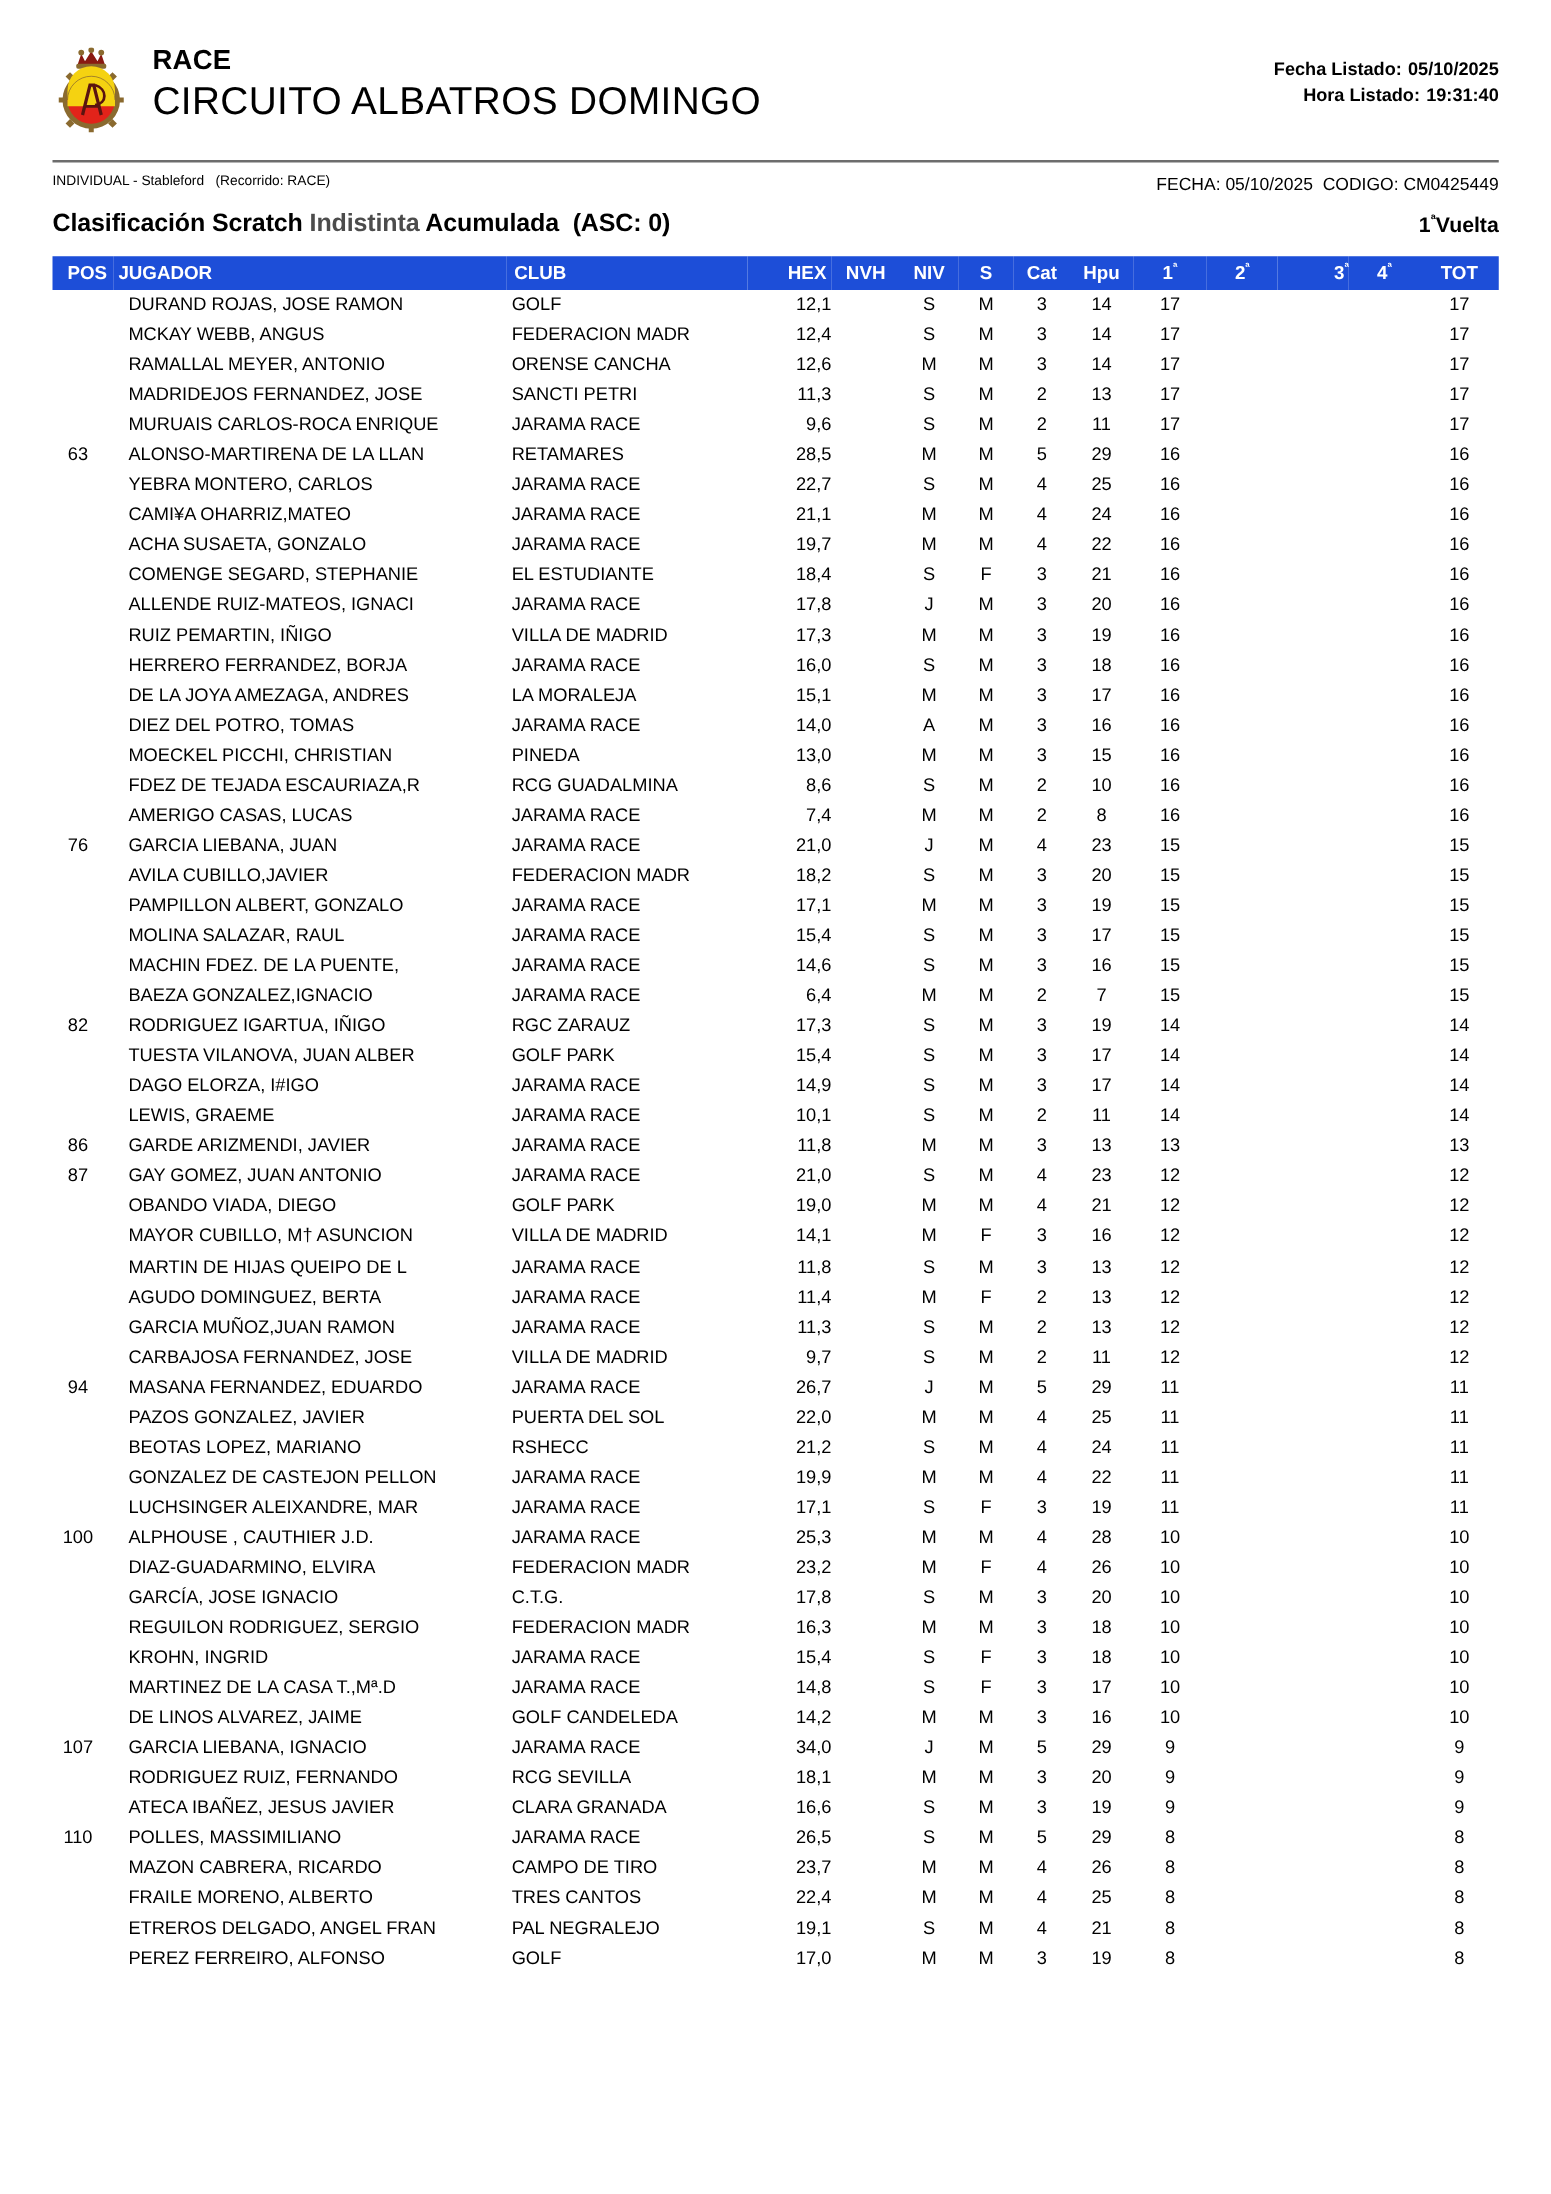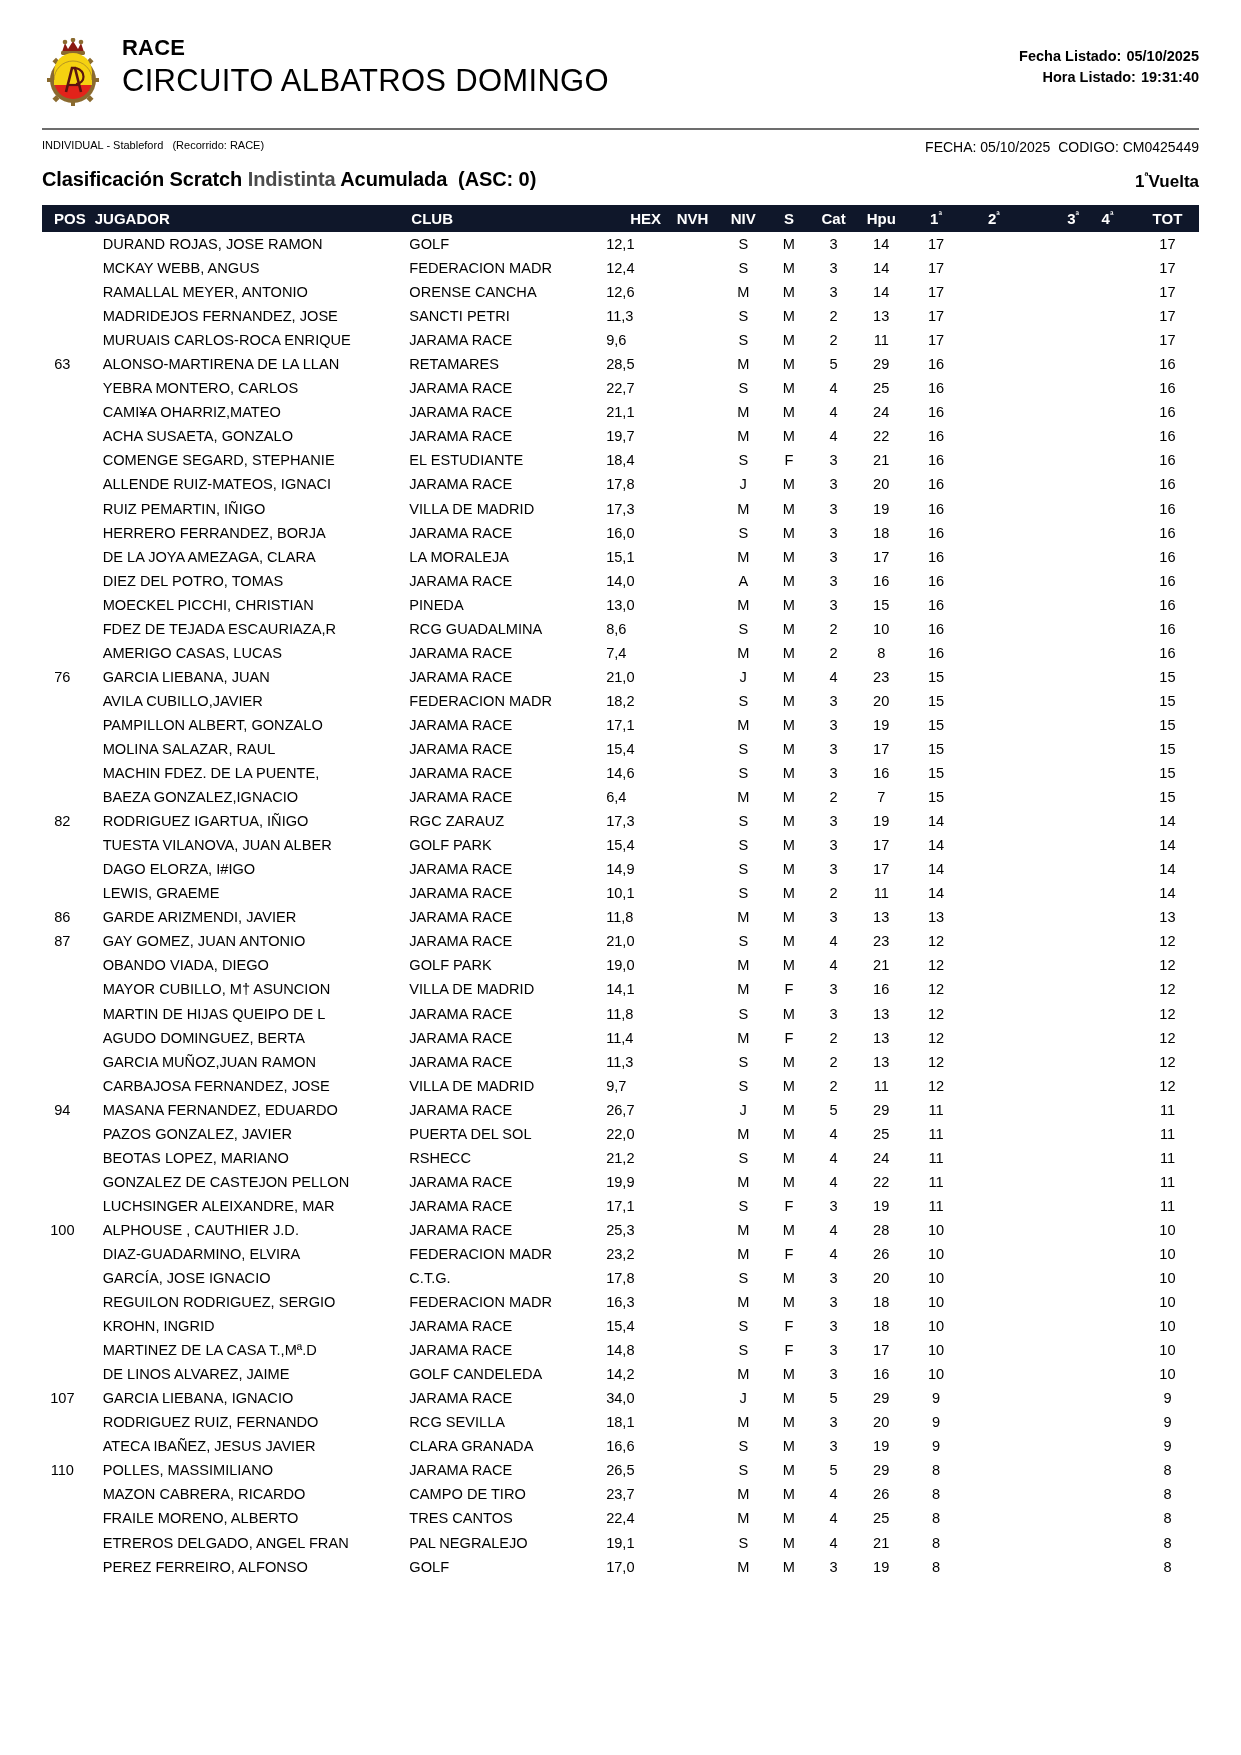--- a/index.html
+++ b/index.html
@@ -106,21 +106,21 @@
   .vuelta sup { font-size: 11px; vertical-align: super; }
 
   
   table.standings {
     border-collapse: collapse;
     width: 1157px;
     margin-top: 9px;
     table-layout: fixed;
   }
   table.standings thead th {
-    background: #0f172a;
+    background: #1d4ed8;
     color: #ffffff;
     font-size: 15px;
     font-weight: bold;
     padding: 4px 0 5px 0;
     height: 25px;
     vertical-align: middle;
     white-space: nowrap;
   }
   thead th sup { font-size: 9.5px; vertical-align: super; }
 
@@ -130,21 +130,21 @@
     height: 24.05px;
     line-height: 24.05px;
     white-space: nowrap;
     overflow: hidden;
   }
 
   
   .c-pos   { width: 48px;  text-align: center; padding-right: 8px !important; }
   .c-name  { width: 310px; text-align: left;  padding-left: 12px !important; }
   .c-club  { width: 190px; text-align: left;  padding-left: 4px !important; }
-  .c-hex   { width: 66px;  text-align: left;  padding-left: 8px !important; }
+  .c-hex   { width: 66px;  text-align: right;  padding-left: 8px !important; }
   .c-nvh   { width: 54px;  text-align: center; }
   .c-niv   { width: 46px;  text-align: center; }
   .c-s     { width: 44px;  text-align: center; }
   .c-cat   { width: 44px;  text-align: center; }
   .c-hpu   { width: 50px;  text-align: center; }
   .c-v1    { width: 58px;  text-align: center; }
   .c-v2    { width: 56px;  text-align: center; }
   .c-v3    { width: 56px;  text-align: right; }
   .c-v4    { width: 56px;  text-align: center; }
   .c-tot   { width: 62px;  text-align: center; }
@@ -448,21 +448,21 @@
           <td class="c-cat">3</td>
           <td class="c-hpu">18</td>
           <td class="c-v1">16</td>
           <td class="c-v2"></td>
           <td class="c-v3"></td>
           <td class="c-v4"></td>
           <td class="c-tot">16</td>
         </tr>
         <tr>
           <td class="c-pos"></td>
-          <td class="c-name">DE LA JOYA AMEZAGA, CLARA</td>
+          <td class="c-name">DE LA JOYA AMEZAGA, ANDRES</td>
           <td class="c-club">LA MORALEJA</td>
           <td class="c-hex">15,1</td>
           <td class="c-nvh"></td>
           <td class="c-niv">M</td>
           <td class="c-s">M</td>
           <td class="c-cat">3</td>
           <td class="c-hpu">17</td>
           <td class="c-v1">16</td>
           <td class="c-v2"></td>
           <td class="c-v3"></td>

